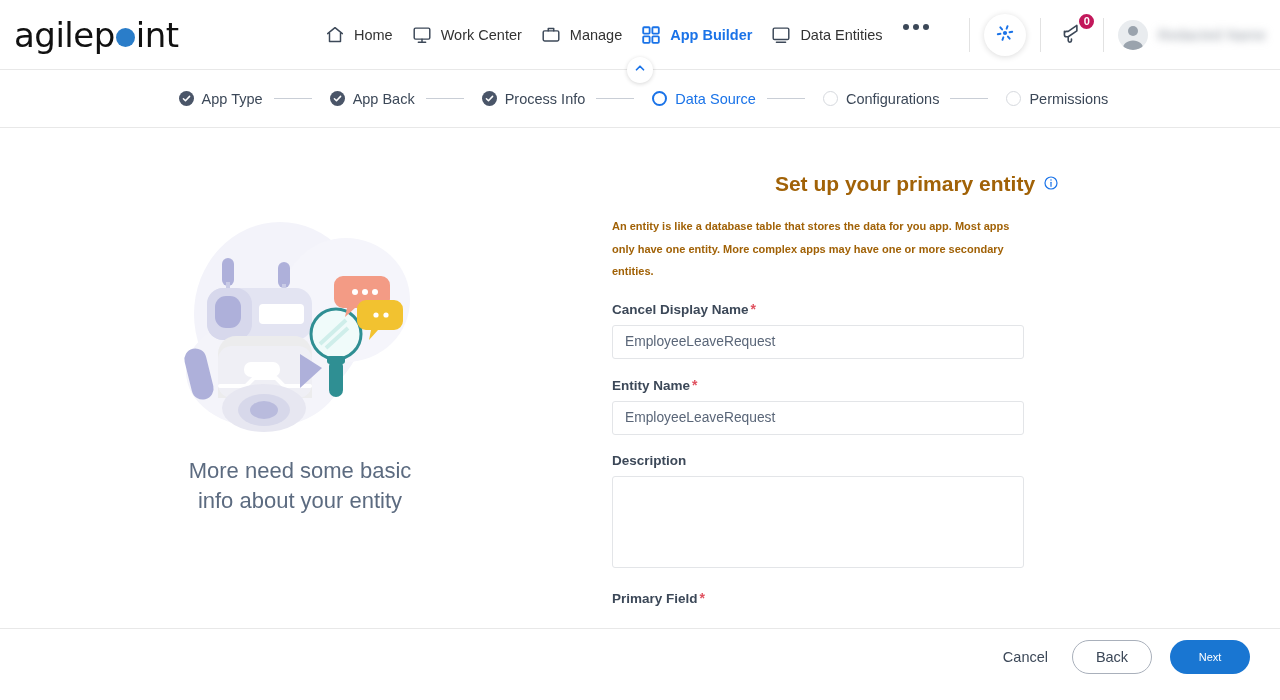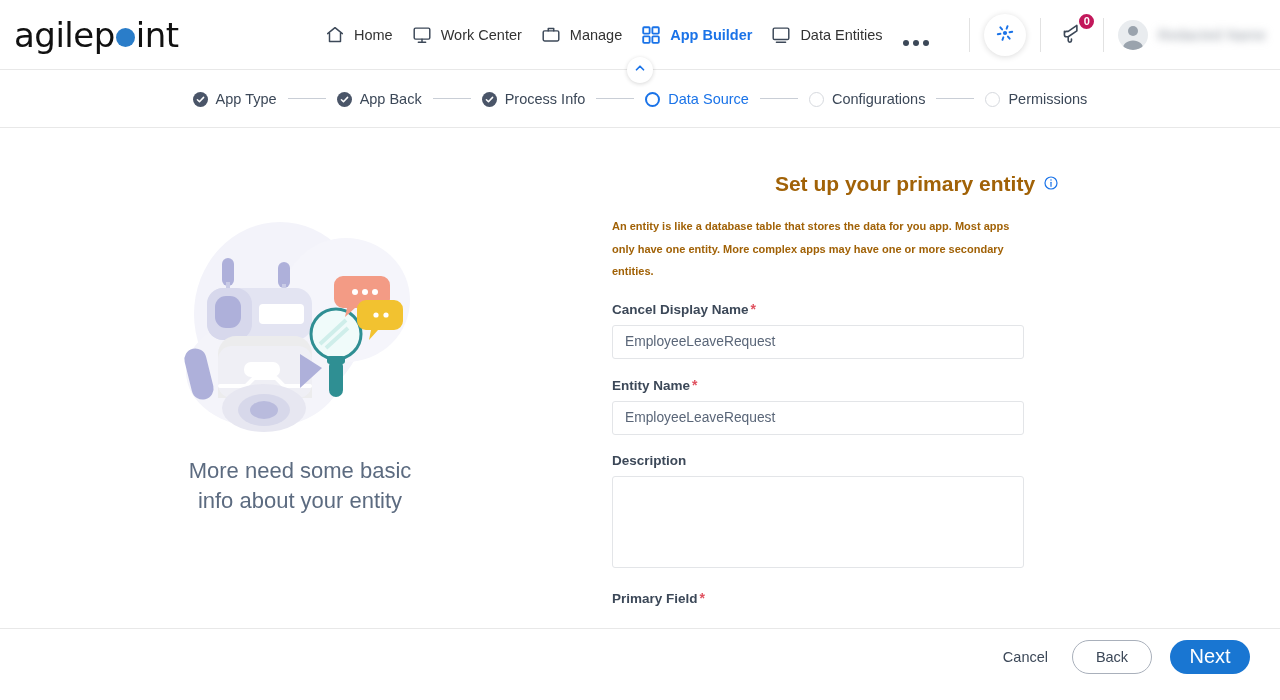--- a/index.html
+++ b/index.html
@@ -41,21 +41,21 @@
     border-radius: 50%;
     background: #2a7dc9;
     display: inline-block;
     margin: 0 1px;
     position: relative;
     top: 3px;
   }
 
   .nav {
     display: flex;
-    align-items: flex-end;
+    align-items: flex-start;
     gap: 18px;
     flex: 1;
     margin-left: 10px;
   }
   .nav-item {
     display: flex;
     align-items: center;
     gap: 8px;
     color: #333333;
     font-size: 14.5px;
@@ -143,24 +143,25 @@
     display: flex; align-items: center; justify-content: center;
     cursor: pointer;
     z-index: 5;
   }
   .steps {
     display: flex;
     align-items: center;
   }
   .step {
     display: flex;
-    align-items: flex-end;
+    align-items: flex-start;
     gap: 8px;
     font-size: 14.5px;
     cursor: pointer;
+    margin-left: 7px;
   }
   .step-label { color: #3c4858; white-space: nowrap; }
   .step.active .step-label { color: #1a73e8; }
   .step-circle {
     width: 15px; height: 15px;
     border-radius: 50%;
     display: flex; align-items: center; justify-content: center;
     flex: none;
   }
   .step-circle.done { background: #4a5568; }
@@ -285,21 +286,21 @@
     font-size: 14.5px;
     cursor: pointer;
     font-family: "Liberation Sans", sans-serif;
   }
   .btn-primary {
     width: 80px; height: 34px;
     border: none;
     border-radius: 17px;
     background: #1976d2;
     color: #ffffff;
-    font-size: 20px;
+    font-size: 11px;
     cursor: pointer;
     font-family: "Liberation Sans", sans-serif;
   }
   .footer-divider {
     position: absolute;
     left: 32px; right: 32px; bottom: 56px;
     height: 1px; background: #e8e8e8;
   }
 </style>
 </head>

